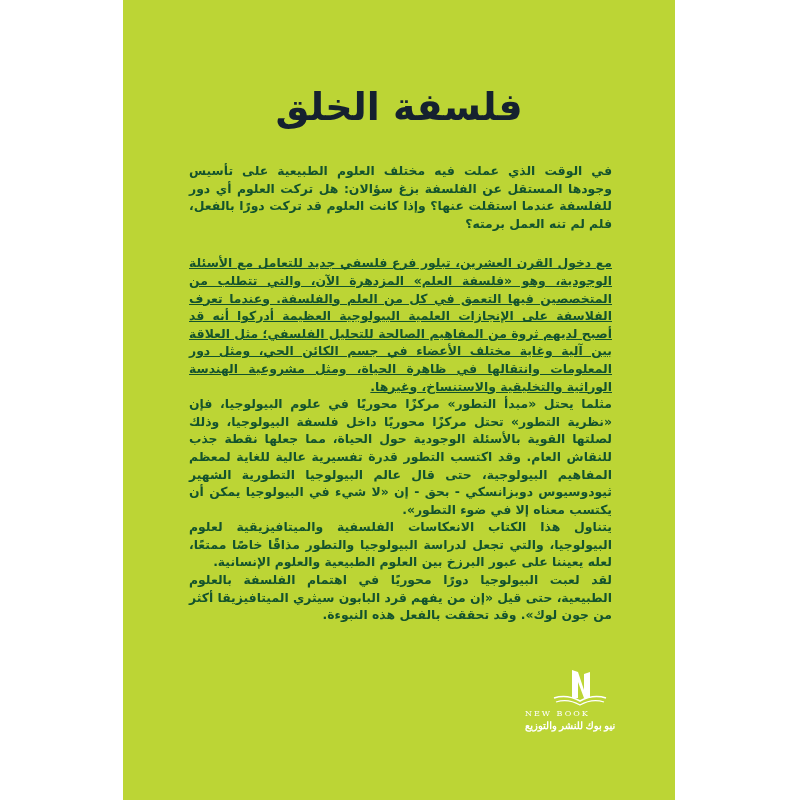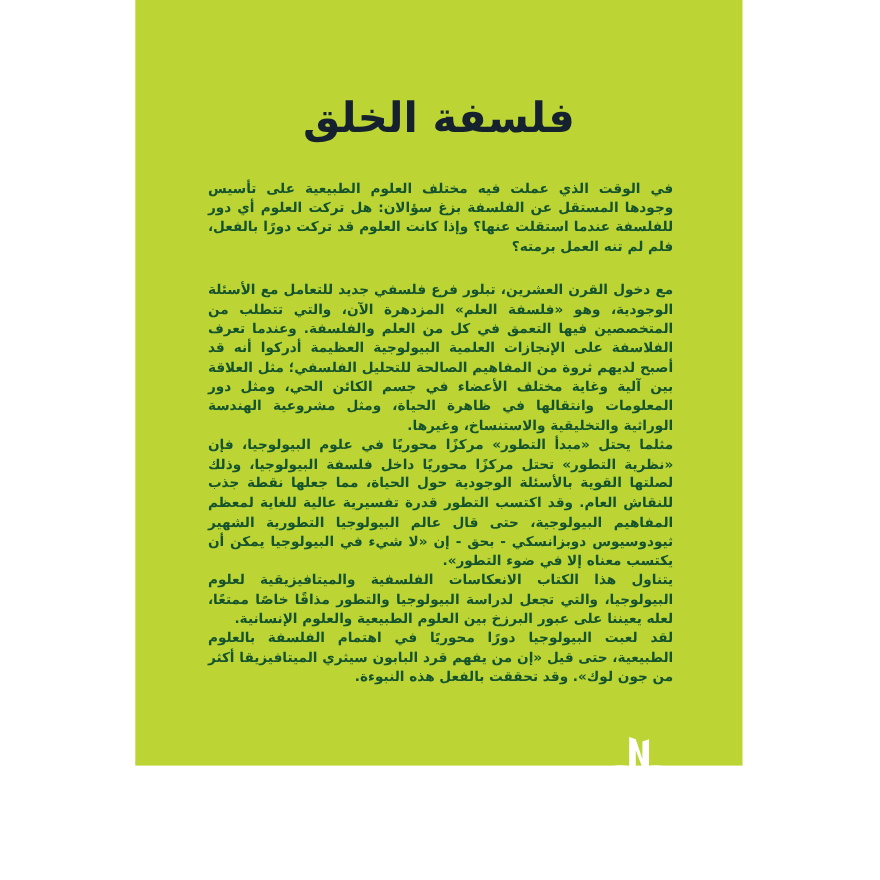--- a/index.html
+++ b/index.html
@@ -8,21 +8,21 @@
       width: 800px;
       height: 800px;
       background: #ffffff;
       overflow: hidden;
     }
     .cover {
       position: absolute;
       left: 123px;
       top: 0;
       width: 552px;
-      height: 696px;
+      height: 800px;
       background: #bcd535;
       direction: rtl;
       font-family: "DejaVu Sans", sans-serif;
       color: #14202e;
     }
     .title {
       position: absolute;
       top: 82px;
       left: 0;
       right: 0;
@@ -53,21 +53,21 @@
     .para {
       margin: 0;
       font-size: 12.4px;
       line-height: 17.6px;
       font-weight: bold;
       text-align: justify;
       text-align-last: right;
       color: #14532d;
     }
     .para.p1 { margin-bottom: 22px; }
-    .para.p2 { margin-bottom: 0; }
+    .para.p2 { margin-bottom: 0; text-decoration: underline; }
     .para.p3 { }
     .para.p4 { margin-bottom: 0; }
     .publisher {
       position: absolute;
       top: 668px;
       left: 402px;
       width: 110px;
       height: 70px;
       direction: ltr;
       text-align: left;
@@ -83,21 +83,21 @@
       font-family: "DejaVu Serif", serif;
       font-size: 8px;
       letter-spacing: 2px;
       color: #ffffff;
       line-height: 10px;
       margin-top: 1px;
     }
     .logo-arabic {
       display: block;
       direction: rtl;
-      font-family: Liberation Sans, sans-serif;
+      font-family: Liberation Serif, serif;
       font-size: 10px;
       font-weight: bold;
       color: #ffffff;
       line-height: 14px;
     }
   </style>
 </head>
 <body>
 
 <div class="cover">

